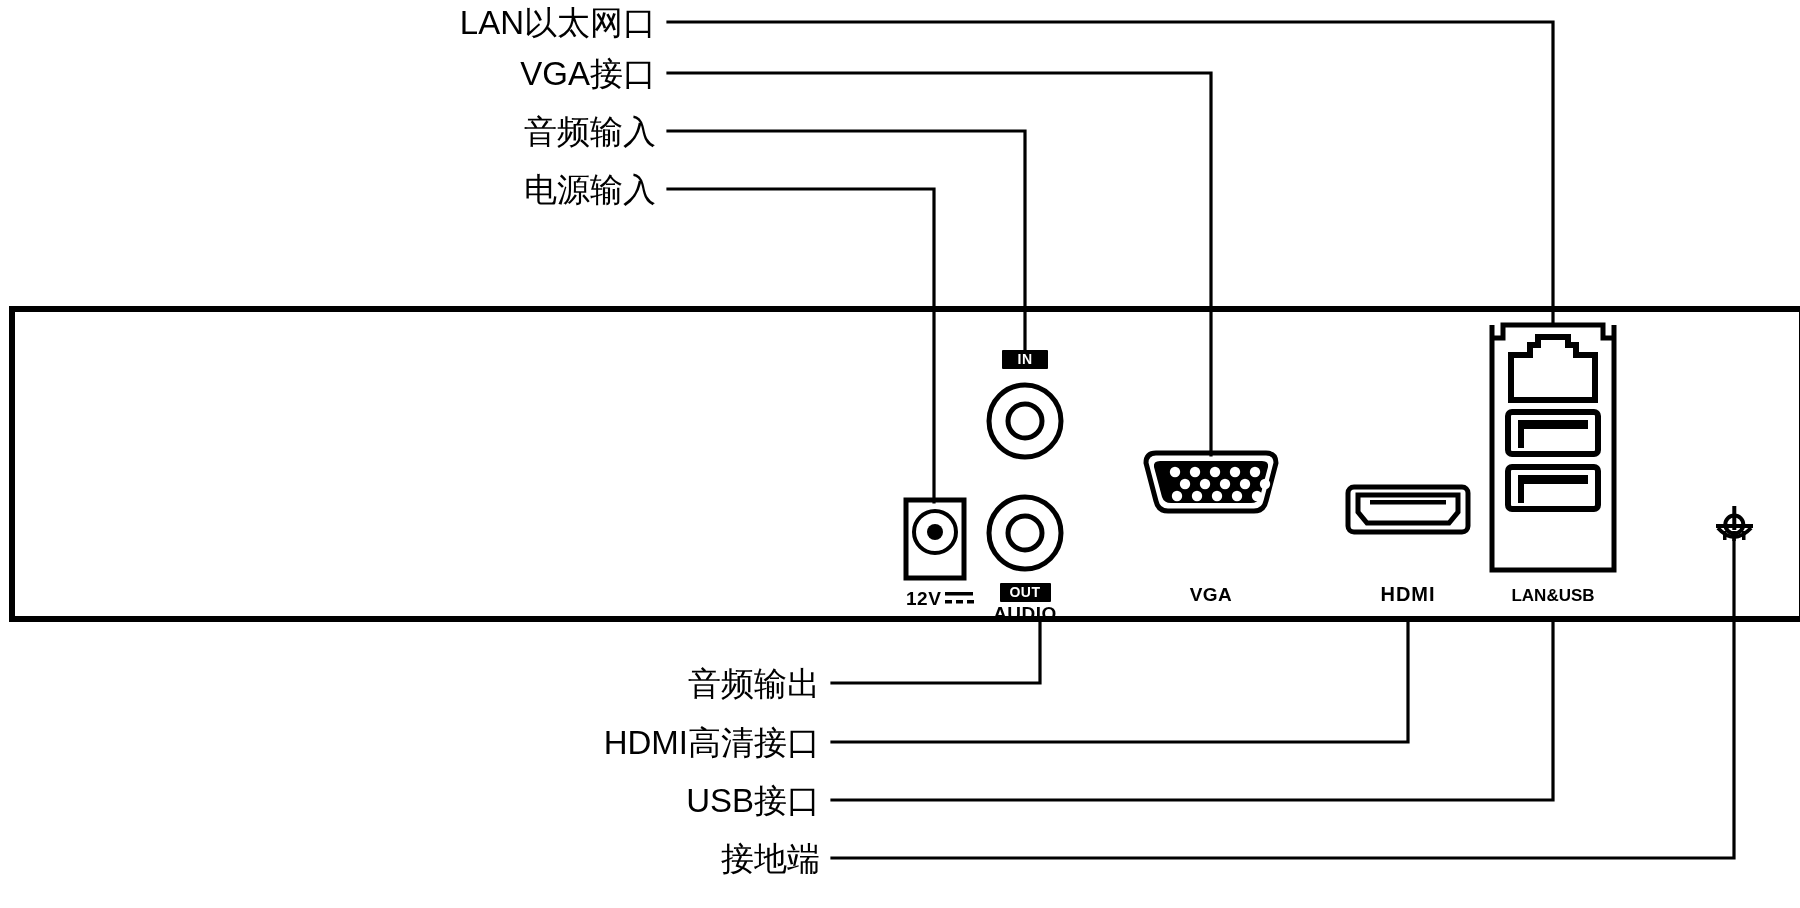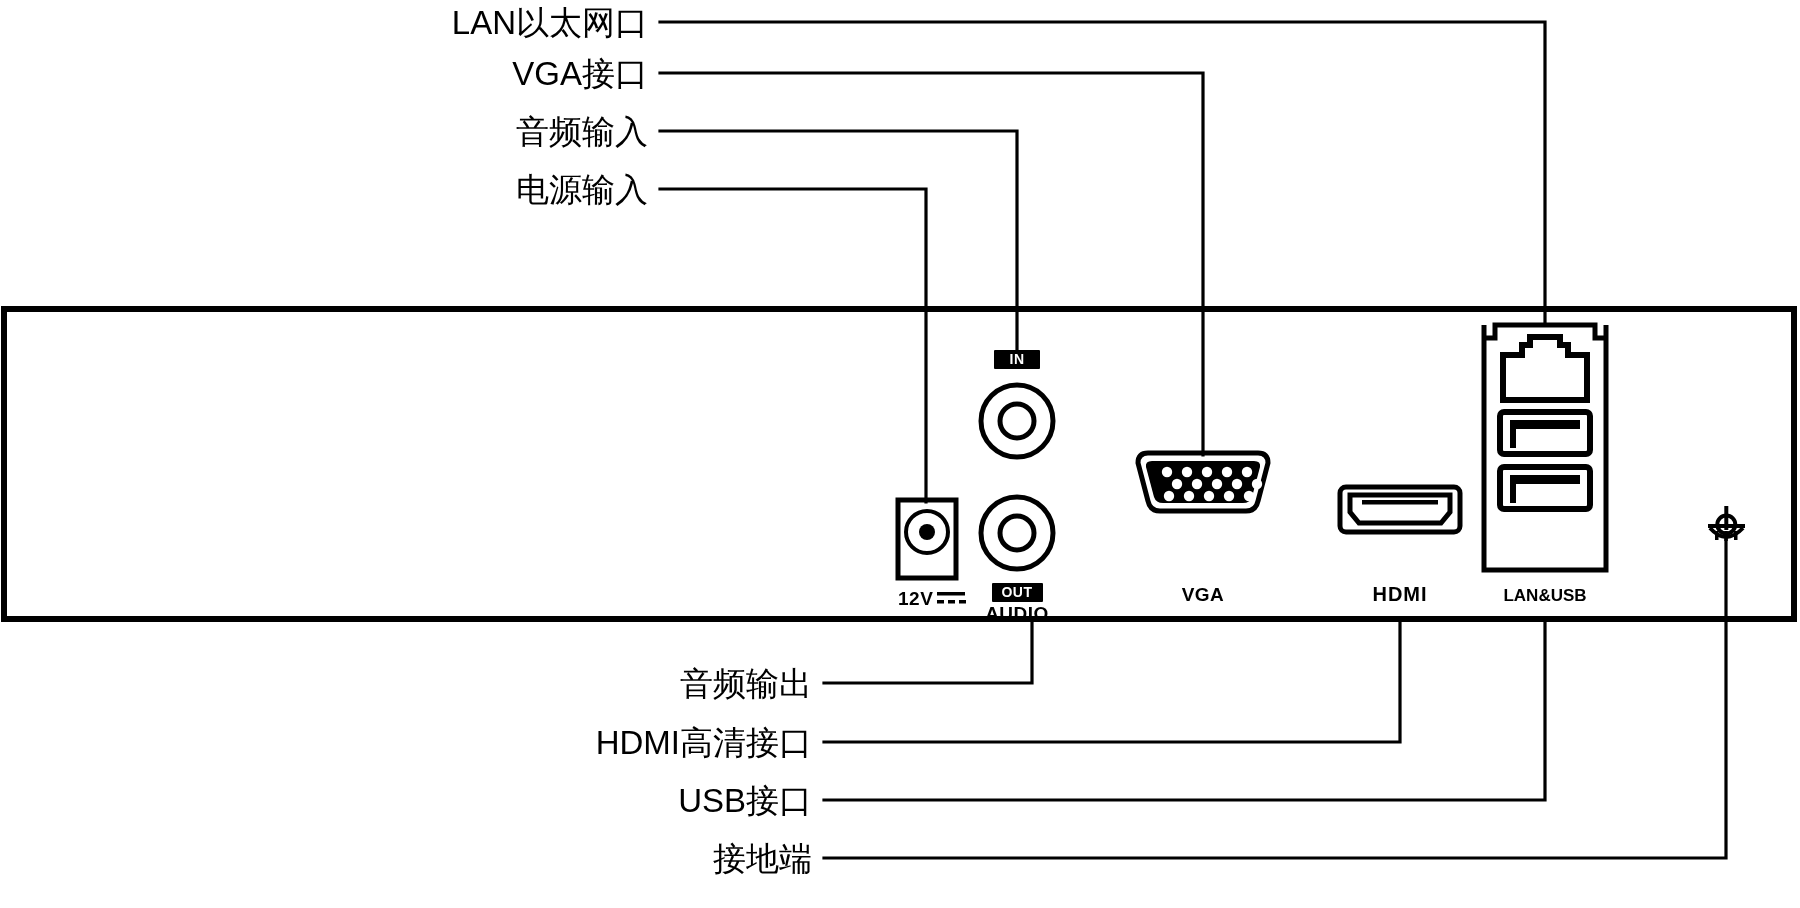--- a/index.html
+++ b/index.html
@@ -10,20 +10,21 @@
   body {
     width: 1800px;
     height: 908px;
     font-family: "Liberation Sans", "DejaVu Sans", sans-serif;
     overflow: hidden;
   }
   #diagram-root {
     position: relative;
     width: 1724px;
     height: 908px;
+    padding-left: 8px;
   }
   svg.panel-svg {
     display: block;
     width: 1800px;
     height: 908px;
   }
   .callout-text {
     font-family: "Liberation Sans", "DejaVu Sans", sans-serif;
     font-size: 33px;
     fill: #000000;

